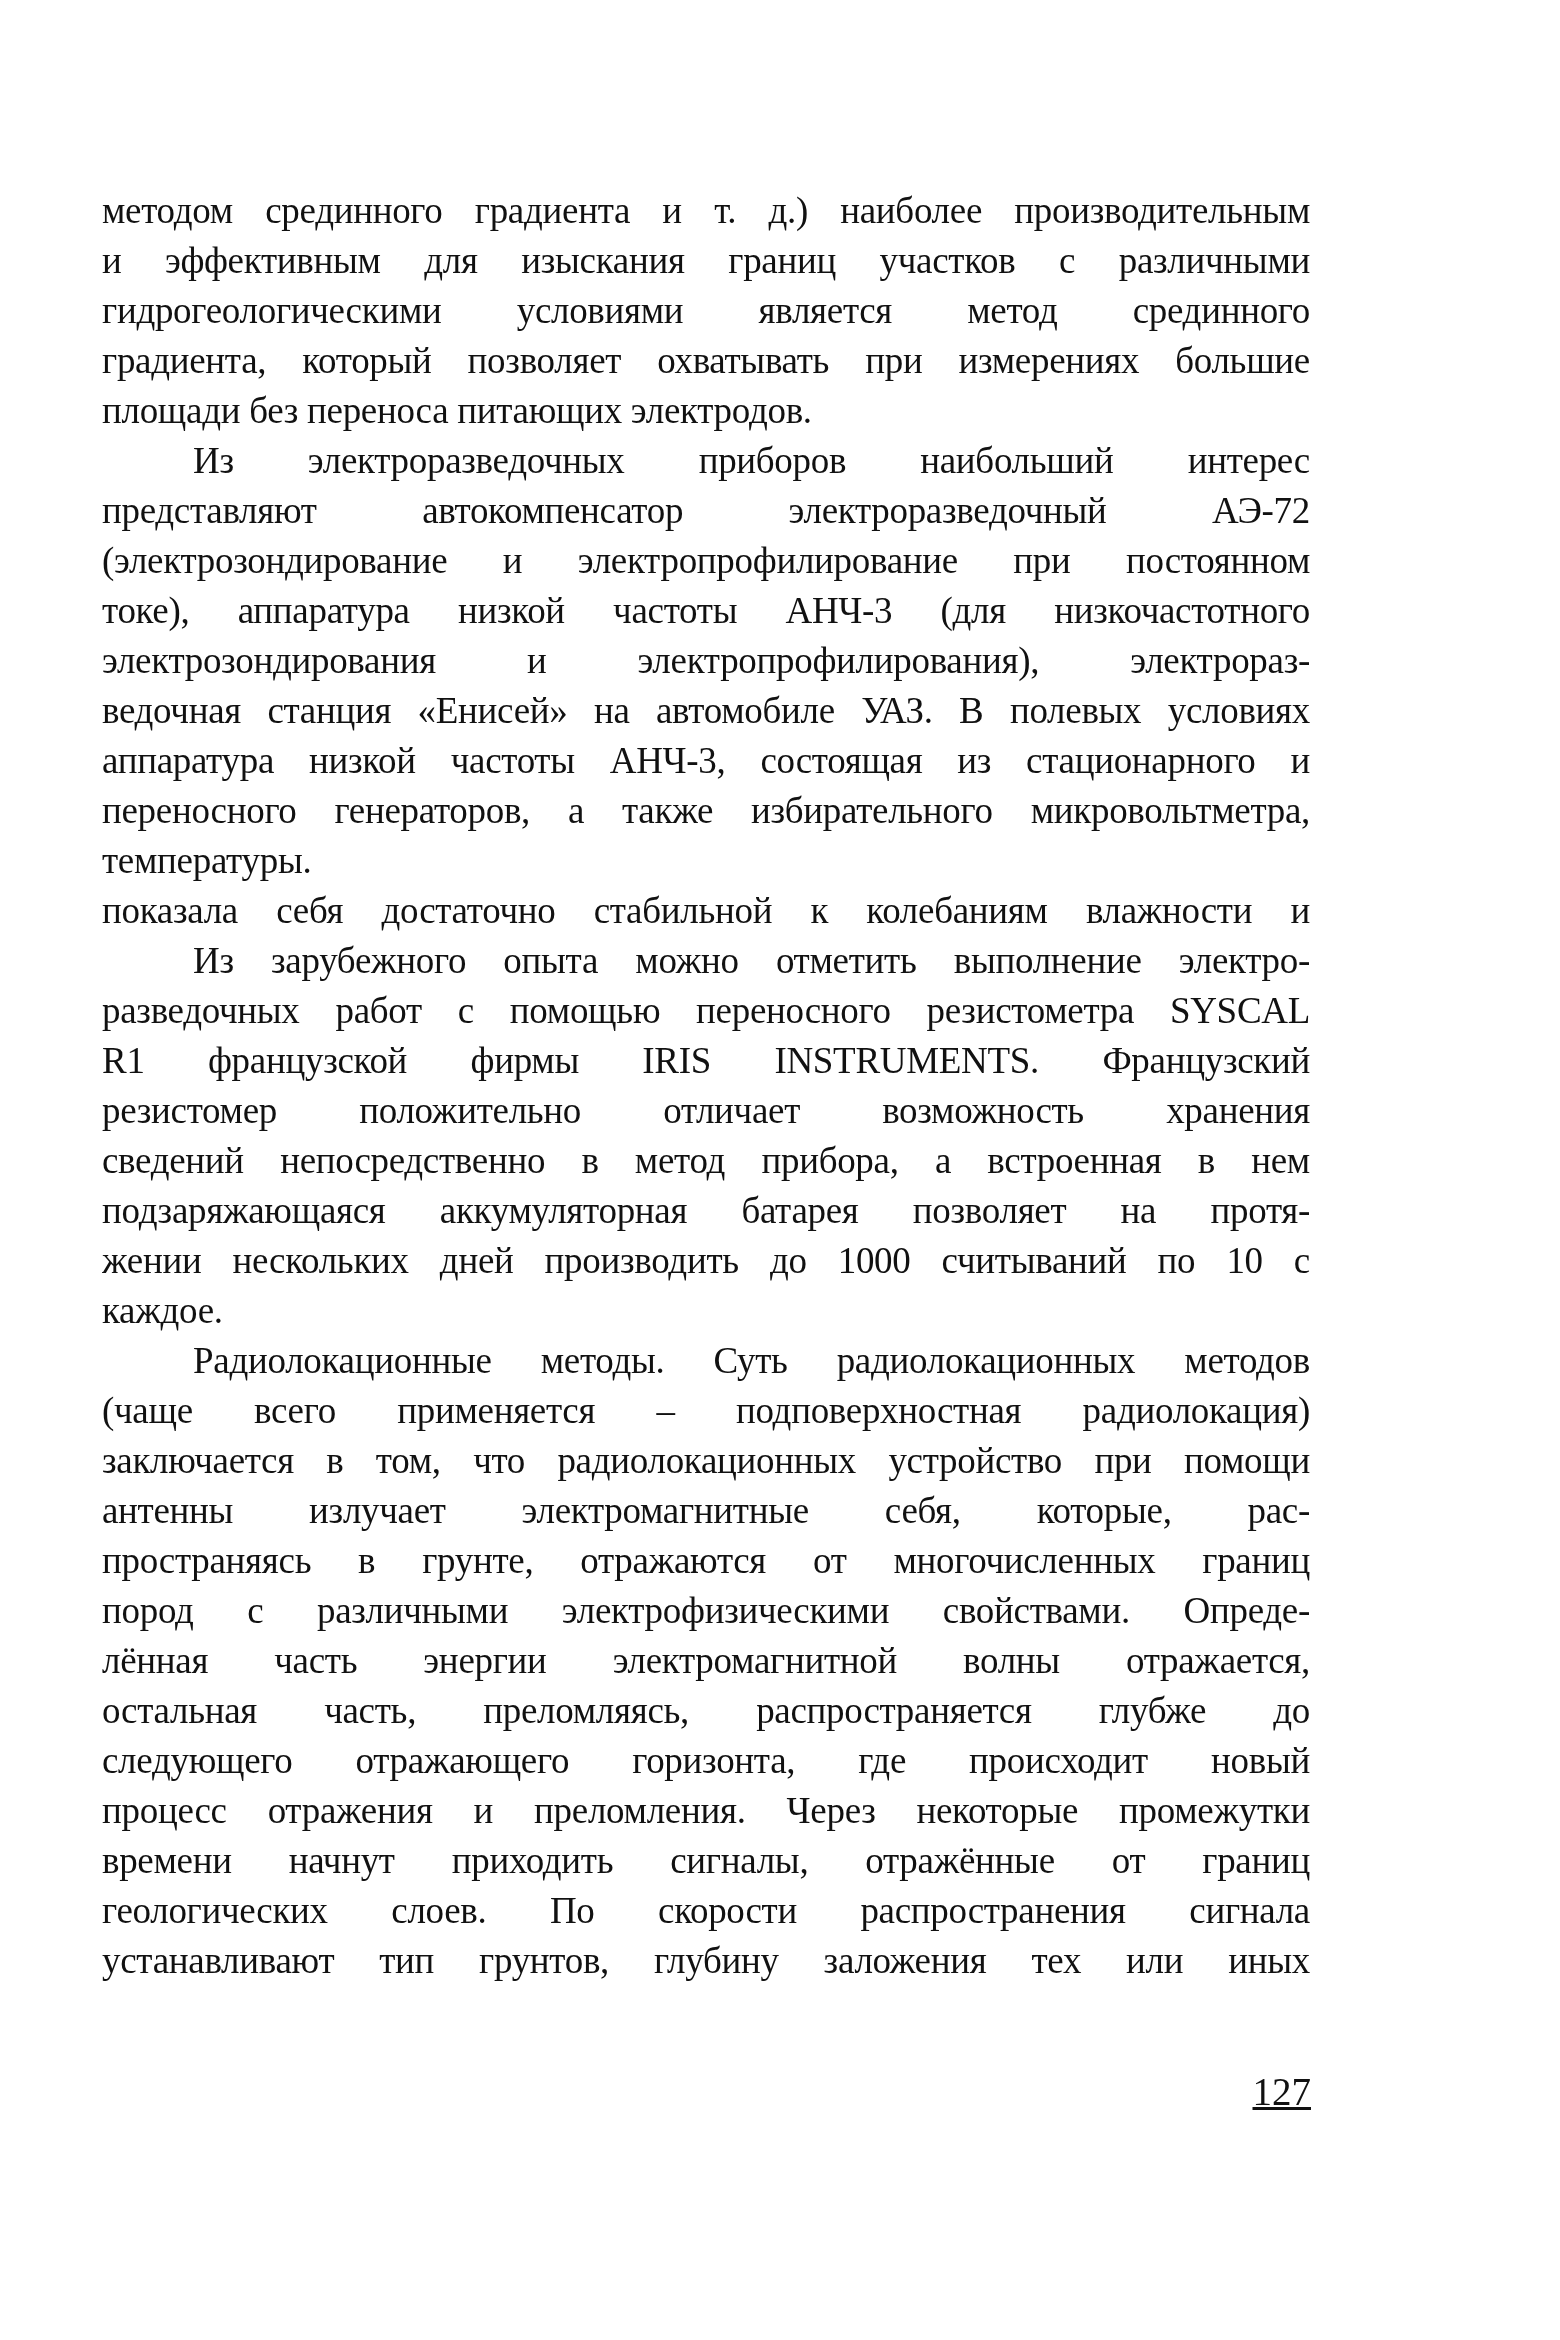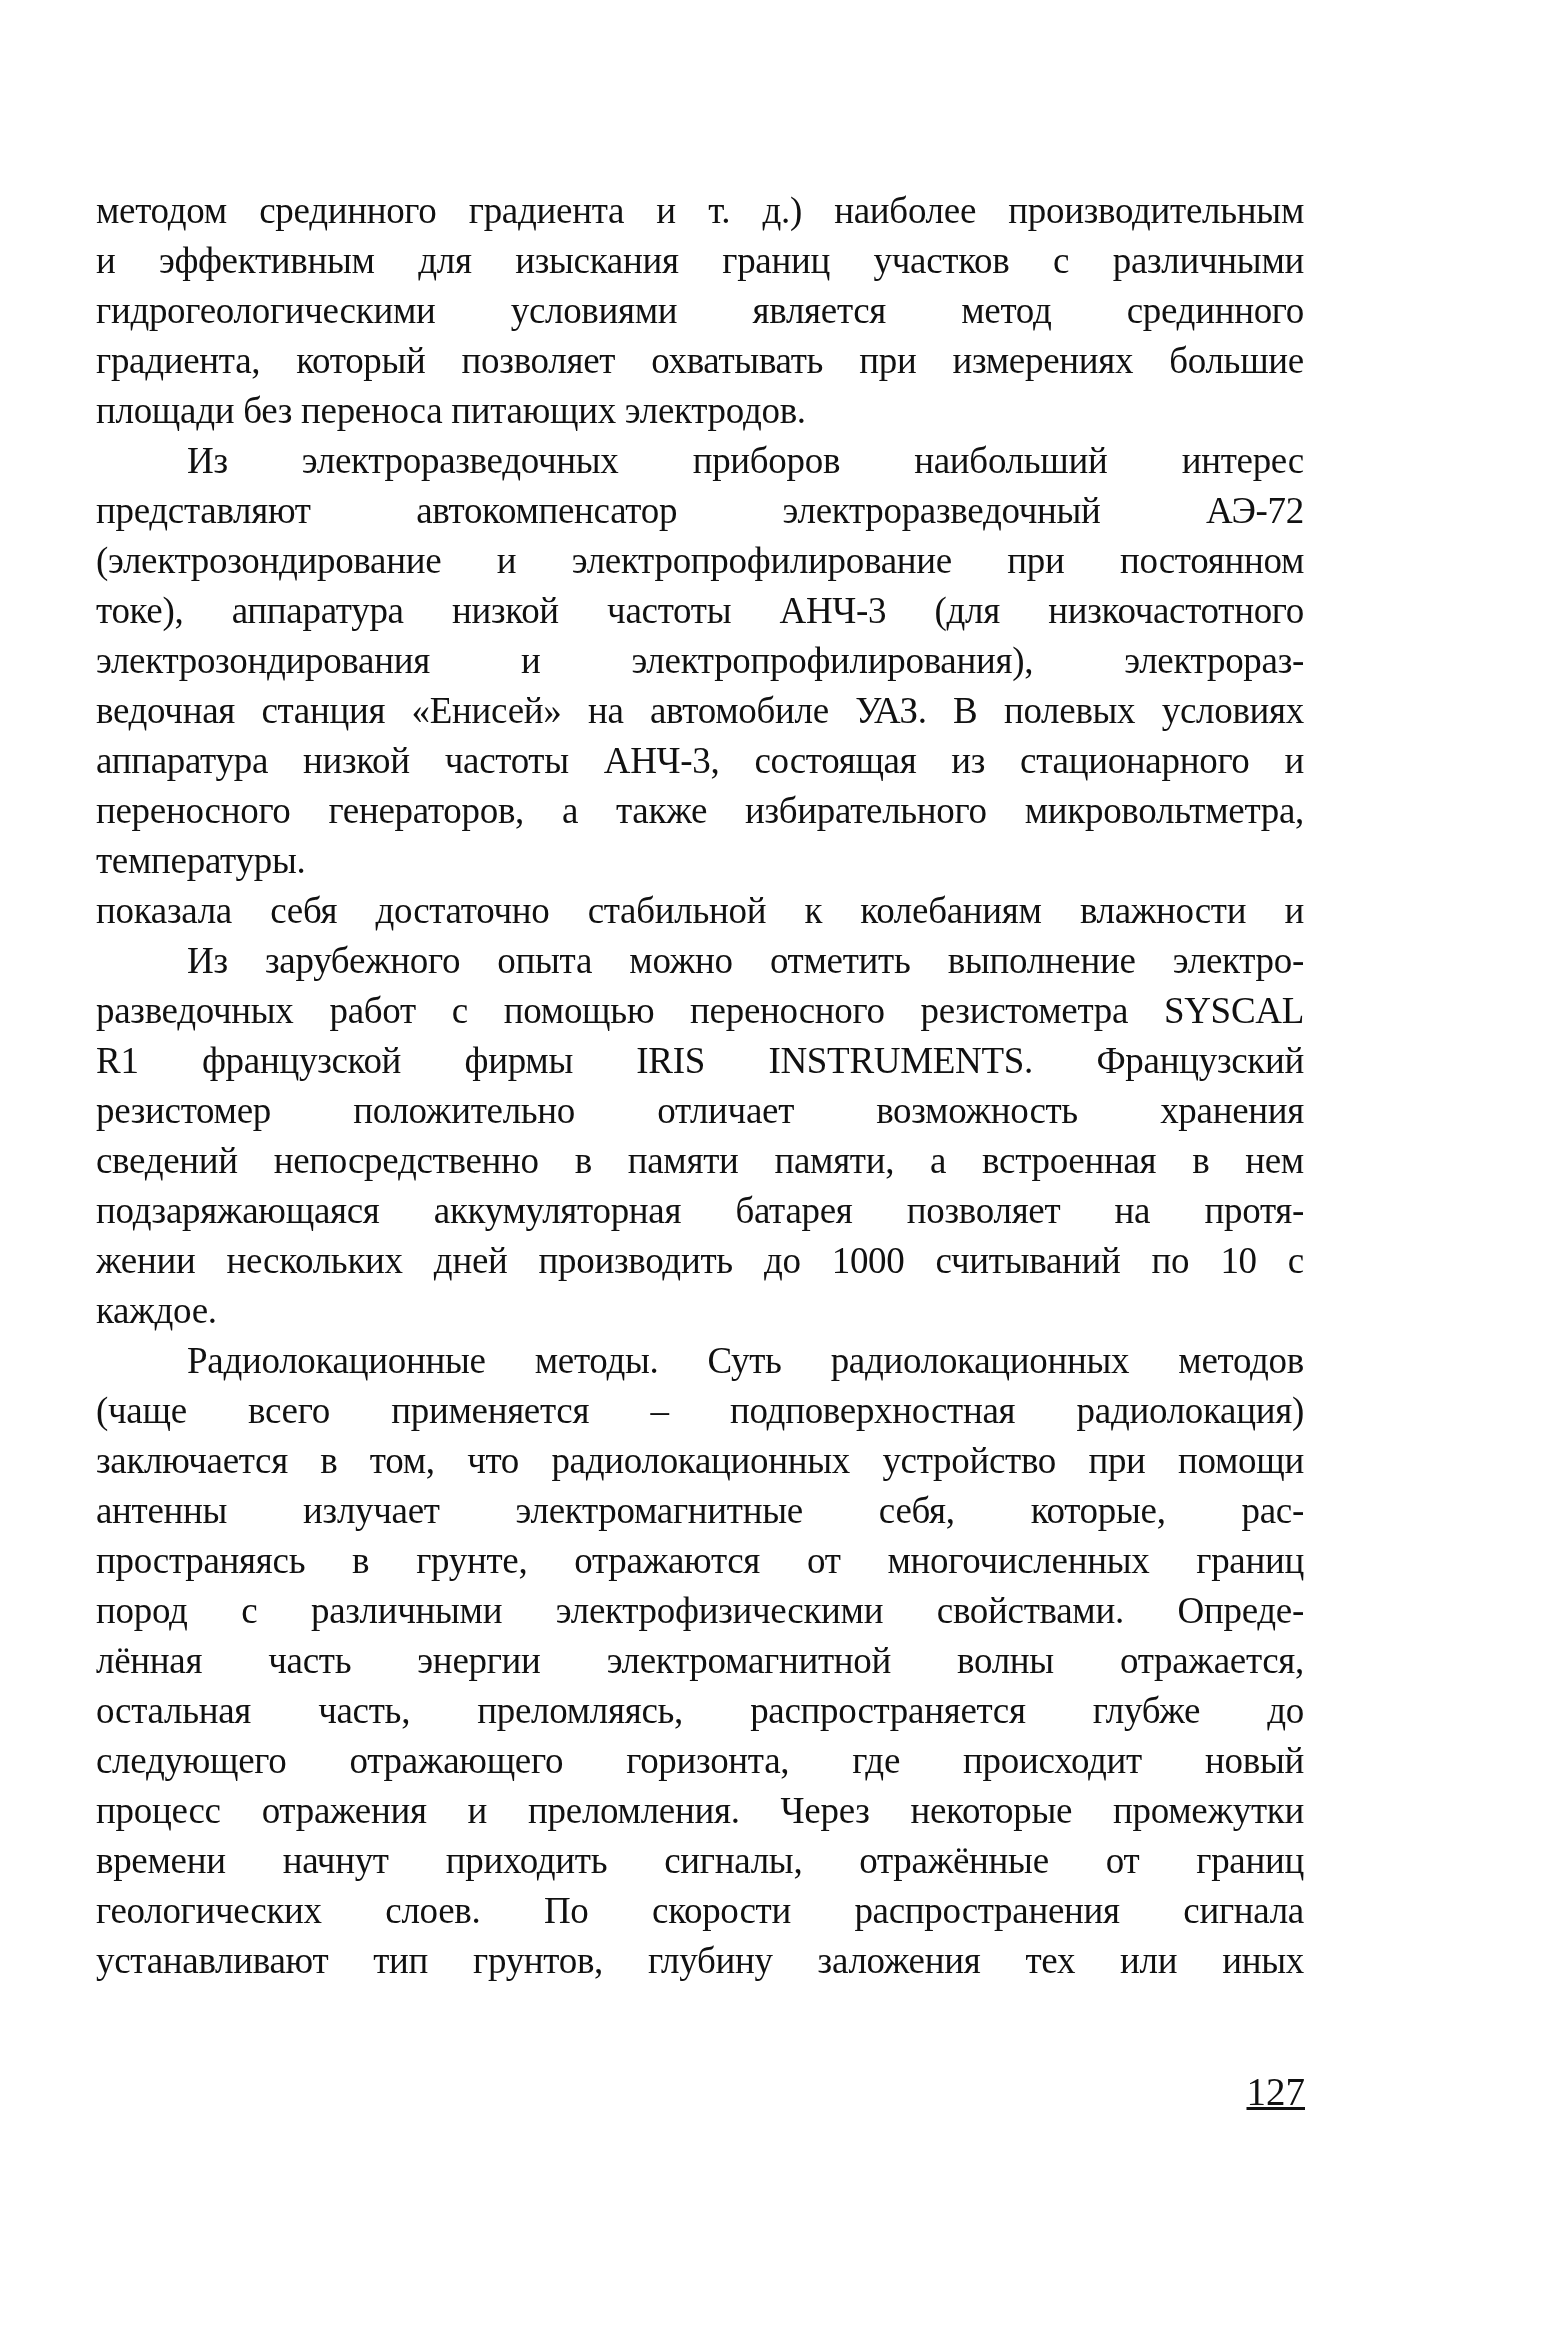--- a/index.html
+++ b/index.html
@@ -10,21 +10,21 @@
     body {
       width: 1561px;
       height: 2341px;
       position: relative;
       overflow: hidden;
       font-family: "Liberation Serif", "DejaVu Serif", serif;
       color: #111111;
     }
     .page {
       position: absolute;
-      left: 3px;
+      left: 9px;
       top: 0;
       width: 1240px;
       height: 2341px;
       background: #ffffff;
     }
     .text-block {
       position: absolute;
       left: 93px;
       top: 186px;
       width: 1208px;
@@ -85,21 +85,21 @@
       <span class="line">переносного генераторов, а также избирательного микровольтметра,</span>
       <span class="line last">температуры.</span>
       <span class="line">показала себя достаточно стабильной к колебаниям влажности и</span>
     </div>
 
     <div>
       <span class="line indent">Из зарубежного опыта можно отметить выполнение электро-</span>
       <span class="line">разведочных работ с помощью переносного резистометра SYSCAL</span>
       <span class="line">R1 французской фирмы IRIS INSTRUMENTS. Французский</span>
       <span class="line">резистомер положительно отличает возможность хранения</span>
-      <span class="line">сведений непосредственно в памяти памяти, а встроенная в нем</span>
+      <span class="line">сведений непосредственно в метод прибора, а встроенная в нем</span>
       <span class="line">подзаряжающаяся аккумуляторная батарея позволяет на протя-</span>
       <span class="line">жении нескольких дней производить до 1000 считываний по 10 с</span>
       <span class="line last">каждое.</span>
     </div>
 
     <div>
       <span class="line indent"><span class="italic">Радиолокационные методы.</span><span> Суть радиолокационных методов</span></span>
       <span class="line">(чаще всего применяется – подповерхностная радиолокация)</span>
       <span class="line">заключается в том, что радиолокационных устройство при помощи</span>
       <span class="line">антенны излучает электромагнитные себя, которые, рас-</span>

